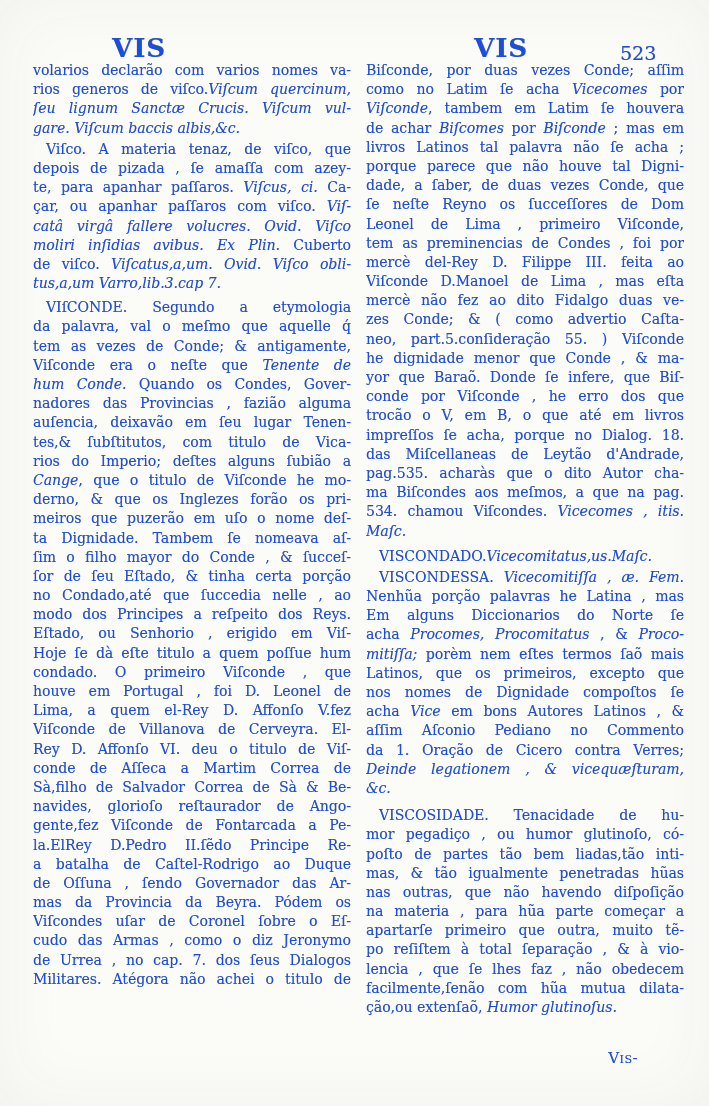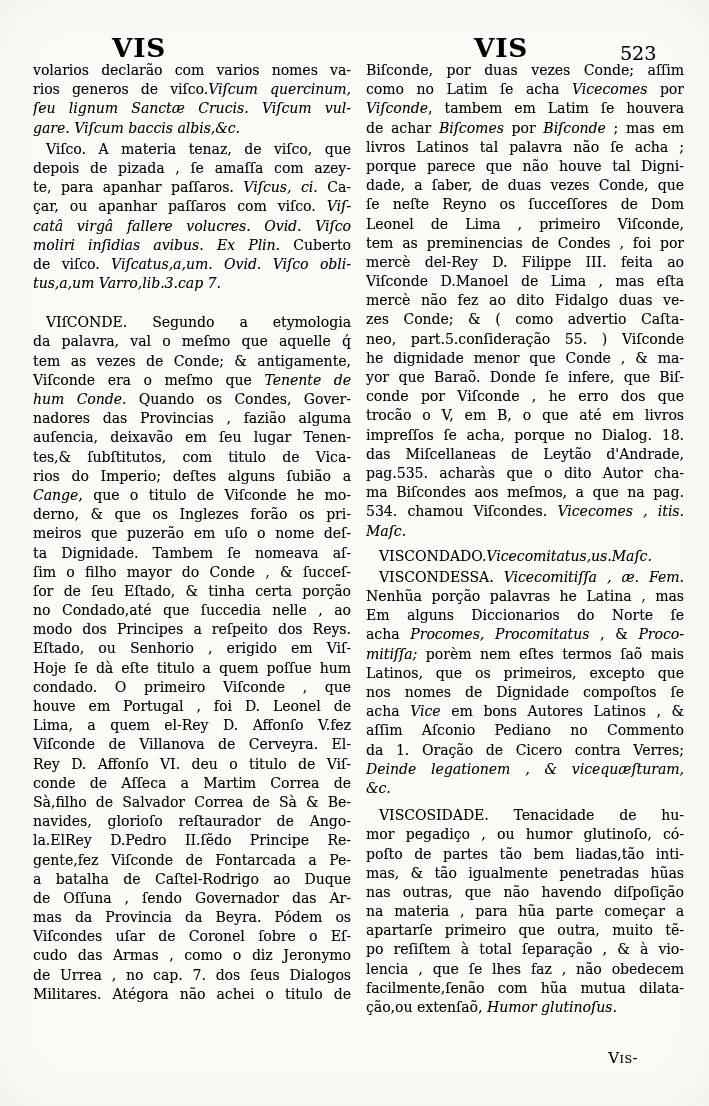--- a/index.html
+++ b/index.html
@@ -6,21 +6,21 @@
   body{
     width:709px;height:1106px;
     background:#e8e8e6;
     font-family:"DejaVu Serif","Liberation Serif",serif;
   }
   .page{
     position:relative;
     width:709px;height:1106px;
     background:#fbfbf8;
     box-shadow:inset 0 0 70px rgba(60,55,45,0.05);
-    color:#000000;
+    color:#1d4ed8;
     overflow:hidden;
   }
   .running-title{
     position:absolute;
     top:33px;
     font-size:26px;
     font-weight:600;
     letter-spacing:1px;
     text-shadow:0.4px 0.4px 0 rgba(25,22,18,0.4);
   }
@@ -84,25 +84,25 @@
       <div class="para indent" style="margin-top: 2px;">
         <div class="line j"><span>Viſco. A materia tenaz, de viſco, que</span></div>
         <div class="line j"><span>depois de pizada , ſe amaſſa com azey-</span></div>
         <div class="line j"><span>te, para apanhar paſſaros. </span><i>Viſcus, ci.</i><span> Ca-</span></div>
         <div class="line j"><span>çar, ou apanhar paſſaros com viſco. </span><i>Viſ-</i></div>
         <div class="line j"><i>catâ virgâ fallere volucres. Ovid. Viſco</i></div>
         <div class="line j"><i>moliri inſidias avibus. Ex Plin.</i><span> Cuberto</span></div>
         <div class="line j"><span>de viſco. </span><i>Viſcatus,a,um. Ovid. Viſco obli-</i></div>
         <div class="line"><i>tus,a,um Varro,lib.3.cap 7.</i></div>
       </div>
-      <div class="para indent" style="margin-top: 20px;">
+      <div class="para indent" style="margin-top: 5px;">
         <div class="line j"><span>VIſCONDE. Segundo a etymologia</span></div>
         <div class="line j"><span>da palavra, val o meſmo que aquelle q́</span></div>
         <div class="line j"><span>tem as vezes de Conde; &amp; antigamente,</span></div>
-        <div class="line j"><span>Viſconde era o meſmo que </span><i>Tenente de</i></div>
+        <div class="line j"><span>Viſconde era o neſte que </span><i>Tenente de</i></div>
         <div class="line j"><i>hum Conde.</i><span> Quando os Condes, Gover-</span></div>
         <div class="line j"><span>nadores das Provincias , fazião alguma</span></div>
         <div class="line j"><span>auſencia, deixavão em ſeu lugar Tenen-</span></div>
         <div class="line j"><span>tes,&amp; ſubſtitutos, com titulo de Vica-</span></div>
         <div class="line j"><span>rios do Imperio; deſtes alguns ſubião a</span></div>
         <div class="line j"><i>Cange</i><span>, que o titulo de Viſconde he mo-</span></div>
         <div class="line j"><span>derno, &amp; que os Inglezes forão os pri-</span></div>
         <div class="line j"><span>meiros que puzerão em uſo o nome deſ-</span></div>
         <div class="line j"><span>ta Dignidade. Tambem ſe nomeava aſ-</span></div>
         <div class="line j"><span>ſim o filho mayor do Conde , &amp; ſucceſ-</span></div>
@@ -112,22 +112,22 @@
         <div class="line j"><span>Eſtado, ou Senhorio , erigido em Viſ-</span></div>
         <div class="line j"><span>Hoje ſe dà eſte titulo a quem poſſue hum</span></div>
         <div class="line j"><span>condado. O primeiro Viſconde , que</span></div>
         <div class="line j"><span>houve em Portugal , foi D. Leonel de</span></div>
         <div class="line j"><span>Lima, a quem el-Rey D. Affonſo V.fez</span></div>
         <div class="line j"><span>Viſconde de Villanova de Cerveyra. El-</span></div>
         <div class="line j"><span>Rey D. Affonſo VI. deu o titulo de Viſ-</span></div>
         <div class="line j"><span>conde de Aſſeca a Martim Correa de</span></div>
         <div class="line j"><span>Sà,filho de Salvador Correa de Sà &amp; Be-</span></div>
         <div class="line j"><span>navides, glorioſo reſtaurador de Ango-</span></div>
+        <div class="line j"><span>gente,fez Viſconde de Fontarcada a Pe-</span></div>
         <div class="line j"><span>la.ElRey D.Pedro II.ſẽdo Principe Re-</span></div>
-        <div class="line j"><span>gente,fez Viſconde de Fontarcada a Pe-</span></div>
         <div class="line j"><span>a batalha de Caſtel-Rodrigo ao Duque</span></div>
         <div class="line j"><span>de Oſſuna , ſendo Governador das Ar-</span></div>
         <div class="line j"><span>mas da Provincia da Beyra. Pódem os</span></div>
         <div class="line j"><span>Viſcondes uſar de Coronel ſobre o Eſ-</span></div>
         <div class="line j"><span>cudo das Armas , como o diz Jeronymo</span></div>
         <div class="line j"><span>de Urrea , no cap. 7. dos ſeus Dialogos</span></div>
         <div class="line j"><span>Militares. Atégora não achei o titulo de</span></div>
       </div>
     </div>
 

